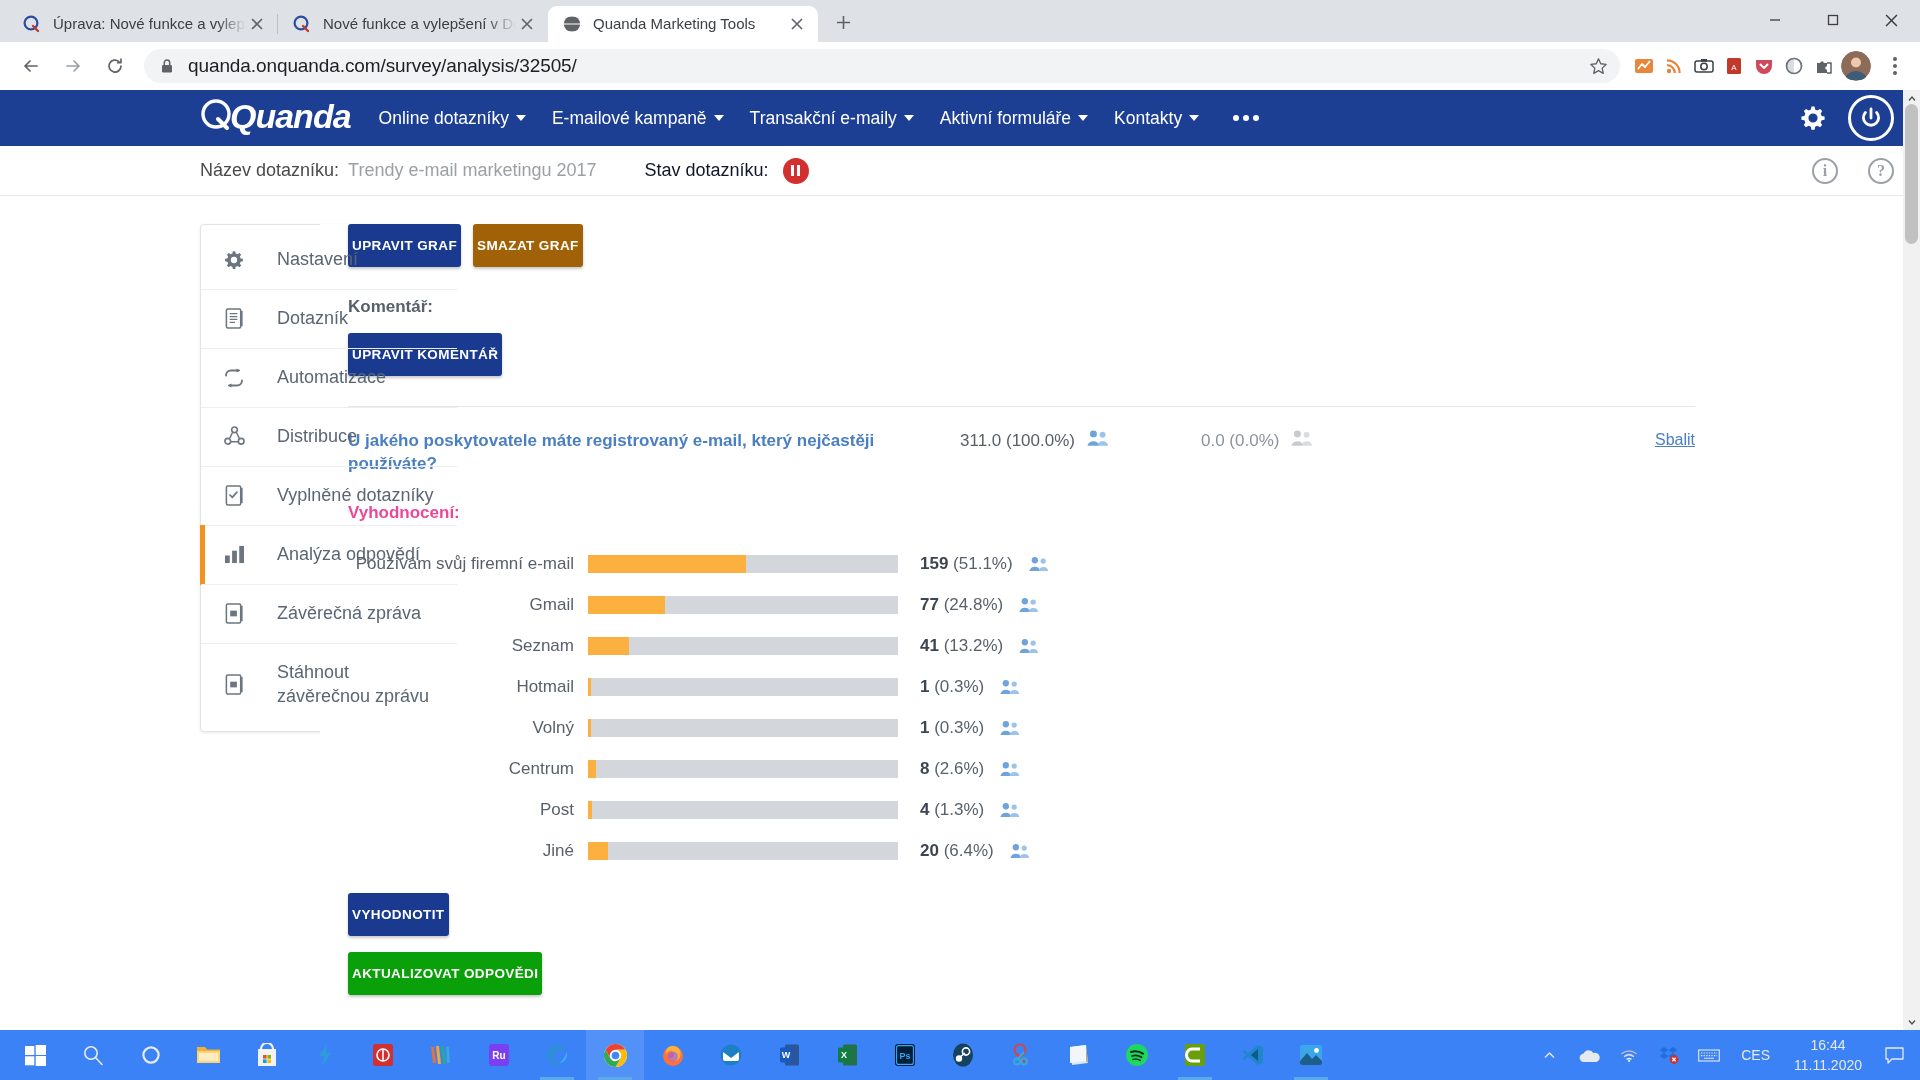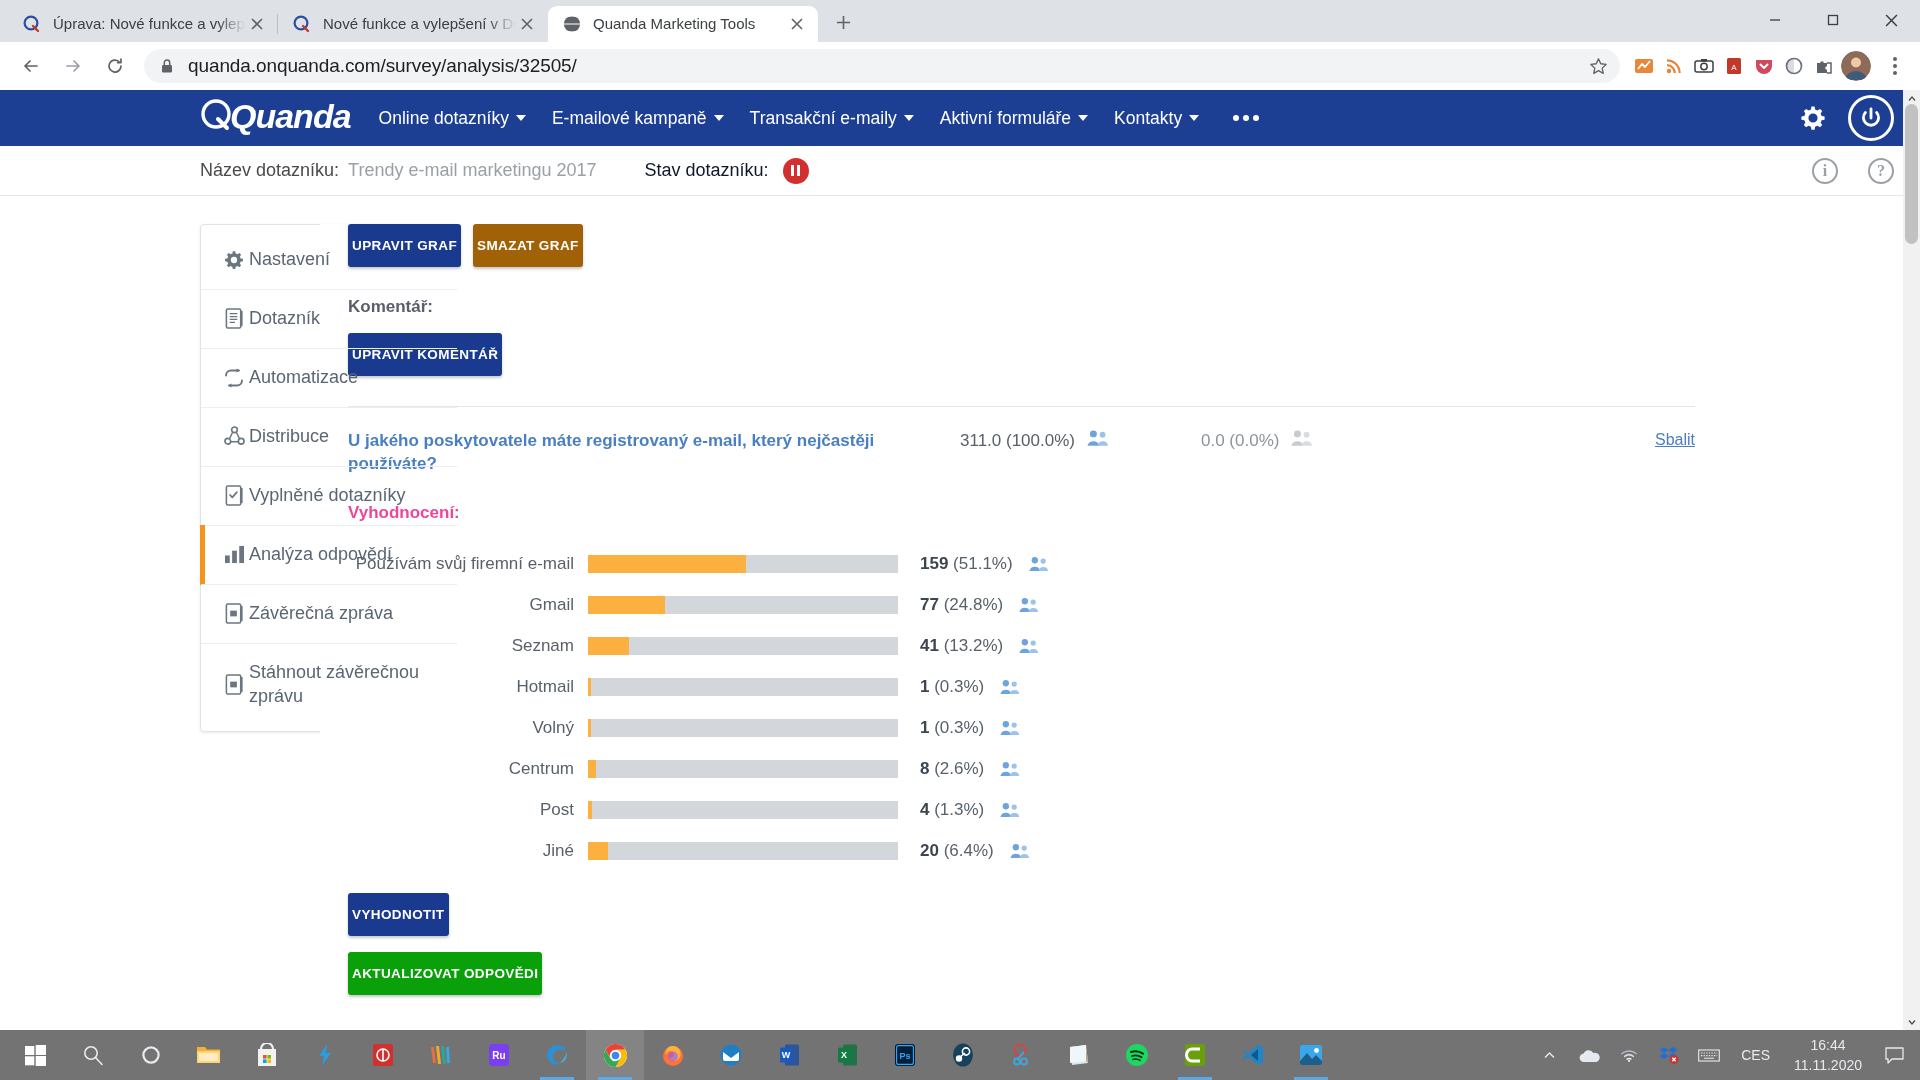--- a/index.html
+++ b/index.html
@@ -91,21 +91,21 @@
 
   .page-body { display: flex; padding: 28px 0 0 0; background: #fff; height: 834px; }
 
   
   .sidebar-col { width: 320px; padding-left: 200px; }
   .sidebar {
     width: 258px; background: #fff; border: 1px solid #e0e3e8; border-radius: 4px;
     box-shadow: 0 1px 3px rgba(0,0,0,0.09); padding: 6px 0;
   }
   .side-item {
-    display: flex; align-items: center; gap: 4px; padding: 17px 20px 17px 22px;
+    display: flex; align-items: center; gap: 32px; padding: 17px 20px 17px 22px;
     font-size: 18px; color: #5a6673; position: relative; line-height: 1.33;
   }
   .side-item + .side-item { border-top: 1px solid #eceef1; }
   .side-item.active::before {
     content: ""; position: absolute; left: -1px; top: -1px; bottom: -1px; width: 5px; background: #f5921e;
   }
   .side-icon { width: 22px; flex: 0 0 22px; display:flex; align-items:center; justify-content:center; color:#6b7680; }
 
   
   .main { flex: 1 1 auto; padding-right: 225px; }
@@ -145,21 +145,21 @@
 
   .graf-label { font-size: 17px; font-weight: bold; color: #58616b; margin-top: 34px; }
 
   
   .pagescroll { position: absolute; right: 0; top: 0; width: 17px; height: 940px; background: #f1f1f1; }
   .pagescroll .thumb { position: absolute; top: 14px; left: 2px; width: 13px; height: 140px; background: #c1c1c1; border-radius: 7px; }
   .pagescroll .arrow { position:absolute; left:0; width:17px; height:17px; display:flex; align-items:center; justify-content:center; color:#505050; }
 
   
   .taskbar {
-    position: absolute; left:0; bottom: 0; width: 1920px; height: 50px; background: #737373;
+    position: absolute; left:0; bottom: 0; width: 1920px; height: 50px; background: #3b82f6;
     display: flex; align-items: center; padding-left: 6px; z-index: 50;
   }
   .tb-icon { width: 58px; height: 50px; display:flex; align-items:center; justify-content:center; position: relative; }
   .tb-icon.running::after { content:""; position:absolute; bottom:0; left:12px; right:12px; height:3px; background:#5ca9e8; }
   .tb-icon.focused { background: rgba(255,255,255,0.12); }
   .tray { margin-left: auto; display: flex; align-items: center; padding-right: 6px; gap: 0; }
   .tray-icon { width: 40px; height: 50px; display:flex; align-items:center; justify-content:center; color:#e7eaee; }
   .tray-lang { color: #e7eaee; font-size: 14px; padding: 0 12px; }
   .tray-clock { color: #e7eaee; font-size: 14px; text-align: center; line-height: 1.45; padding: 0 12px; }
   .tray-action { width: 40px; height: 50px; display:flex; align-items:center; justify-content:center; color:#e7eaee; }

